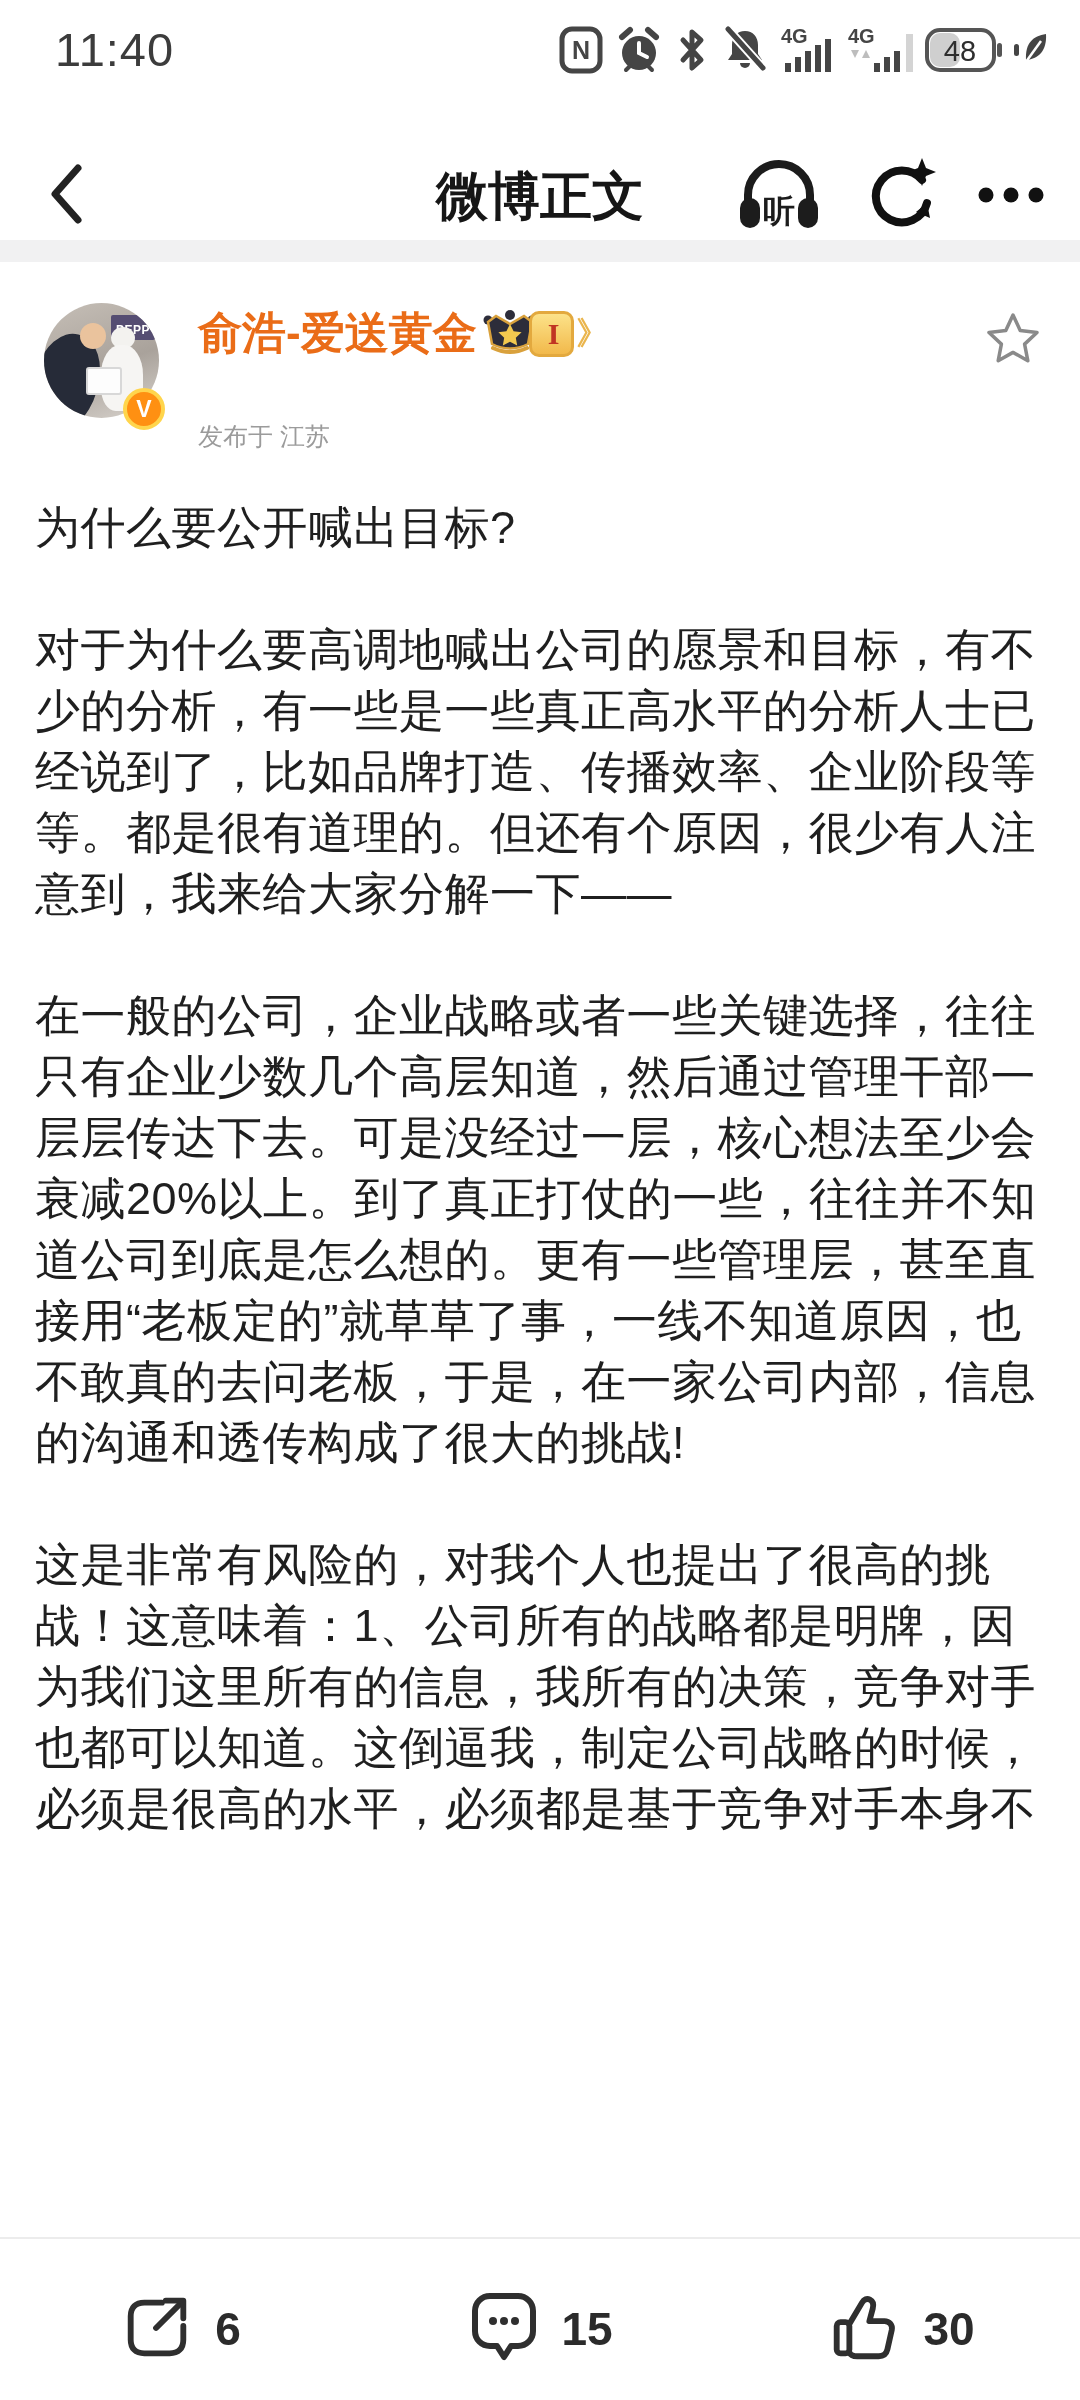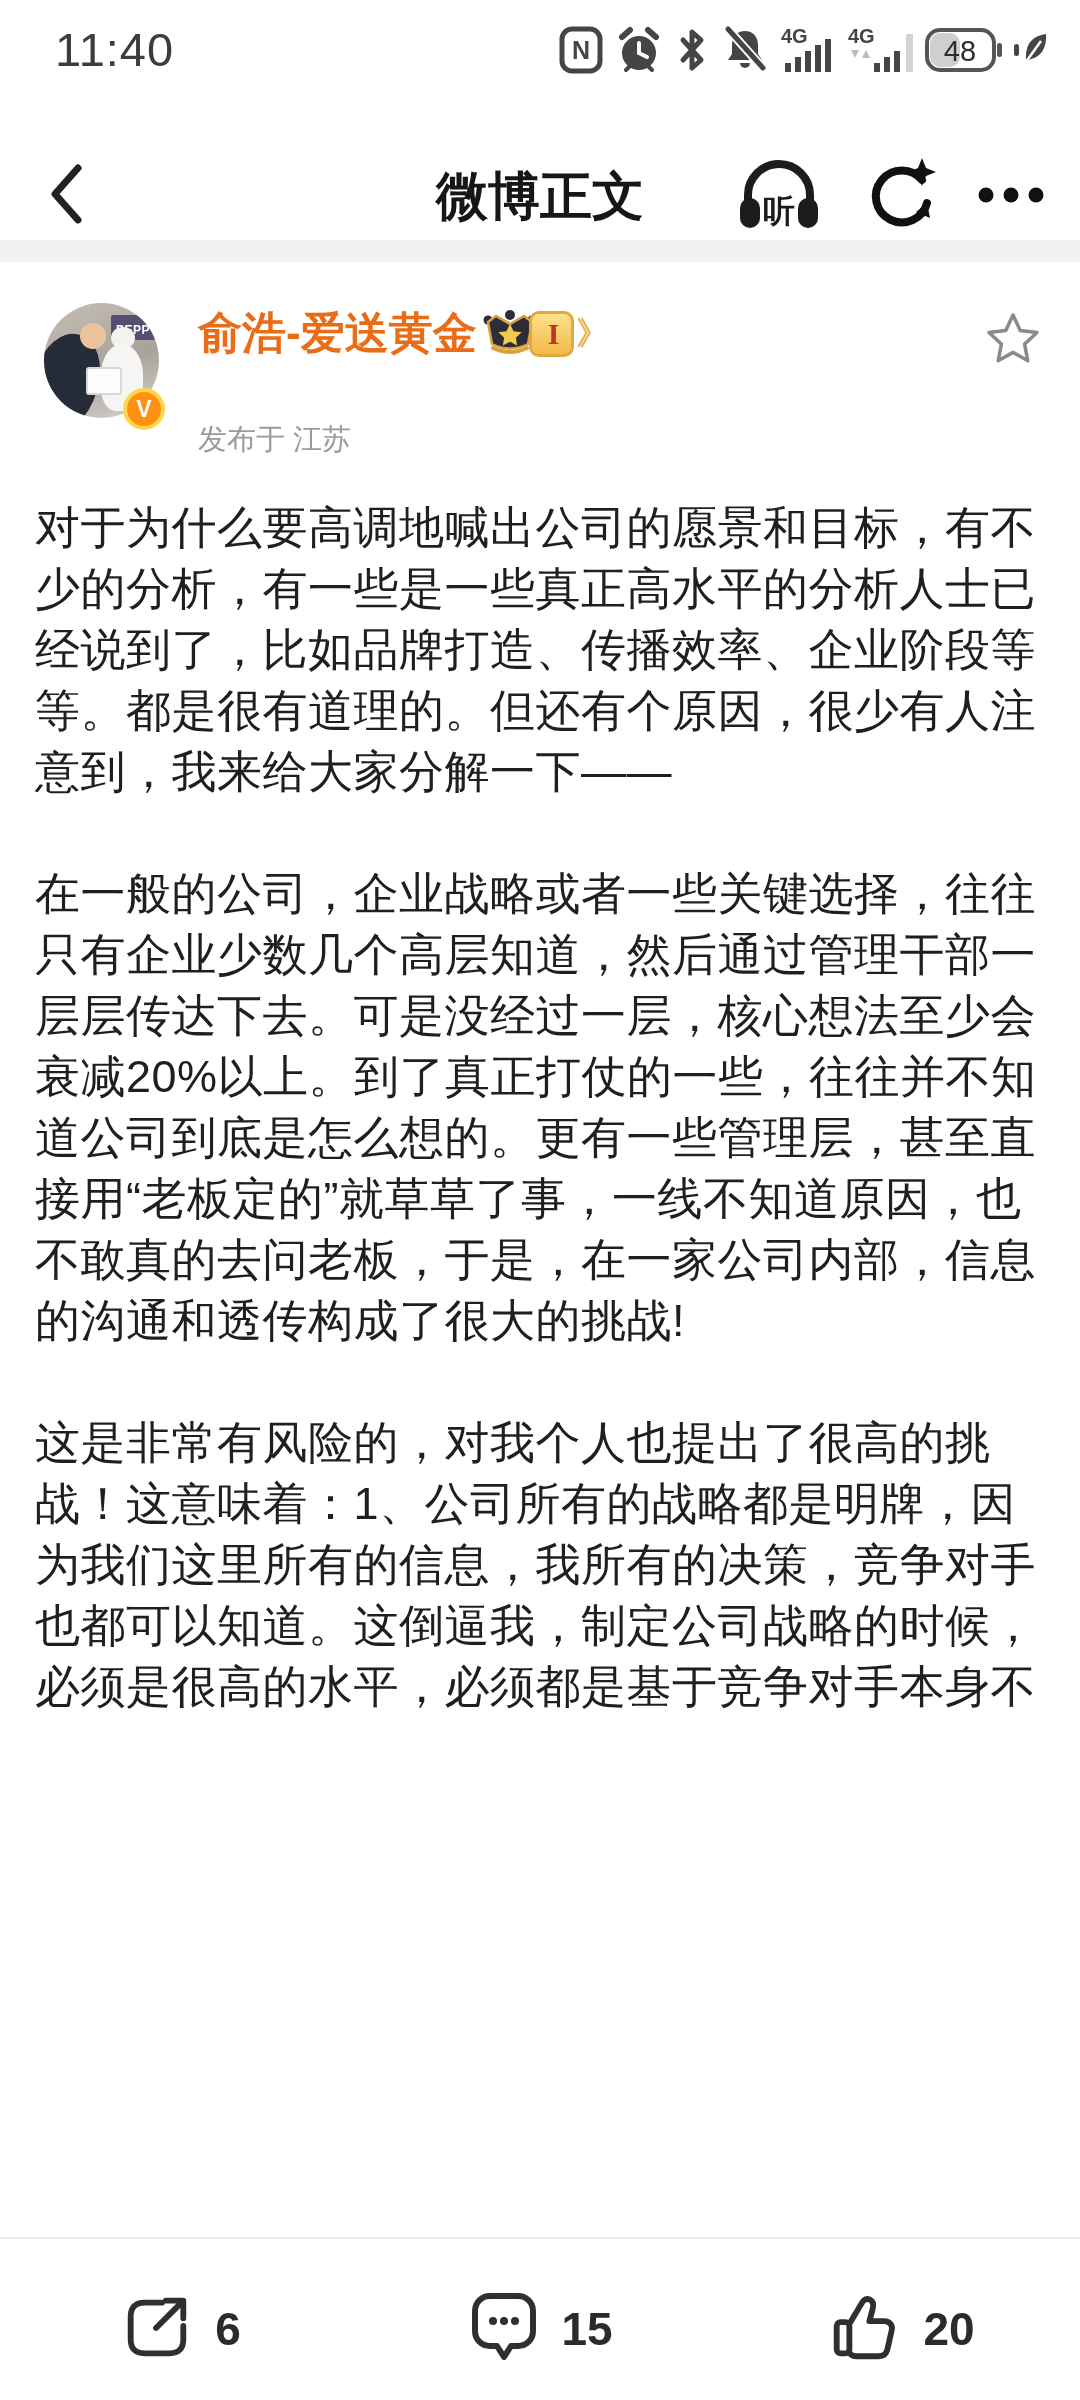--- a/index.html
+++ b/index.html
@@ -39,21 +39,21 @@
   .vip-badges{display:flex;align-items:center;}
   .vip-banner{height:40px;margin-left:-10px;padding:0 12px 0 16px;border:3px solid #e3a93e;border-radius:10px;
               background:linear-gradient(180deg,#fce289,#f2b94b);display:flex;align-items:center;}
   .vip-i{font-family:"Liberation Serif","DejaVu Serif",serif;font-size:30px;font-weight:700;color:#c03423;}
   .vip-chevron{color:#eab54d;font-size:32px;font-weight:700;margin-left:2px;letter-spacing:-6px;}
 
   .star-btn{position:absolute;left:986px;top:312px;cursor:pointer;}
 
   .meta1{position:absolute;left:198px;top:370px;font-size:36px;color:#9b9b9b;white-space:nowrap;}
   .meta-src{color:#54719b;}
-  .meta2{position:absolute;left:198px;top:420px;font-size:29px;color:#9b9b9b;white-space:nowrap;}
+  .meta2{position:absolute;left:198px;top:420px;font-size:25px;color:#9b9b9b;white-space:nowrap;}
 
   
   .article{position:absolute;left:0;top:497px;width:1080px;height:1740px;box-sizing:border-box;
            padding:0 35px;overflow:hidden;font-size:45px;line-height:61px;color:#1f1f1f;letter-spacing:0.5px;}
   .article p{margin:0 0 61px 0;}
 
   
   .bottom-bar{position:absolute;left:0;top:2237px;width:1080px;height:161px;background:#fff;
               border-top:2px solid #ececec;display:flex;}
   .bb-group{flex:1;display:flex;align-items:center;justify-content:center;gap:20px;height:124px;margin-top:28px;cursor:pointer;}
@@ -202,20 +202,21 @@
 
   <span class="star-btn">
     <svg width="54" height="52" viewBox="0 0 54 52">
       <path d="M27 3 l7.2 15.4 16.8 2.1 -12.4 11.6 3.2 16.6 -14.8-8.3 -14.8 8.3 3.2-16.6 L3 20.5 l16.8-2.1z" fill="none" stroke="#8a8a8a" stroke-width="3.5" stroke-linejoin="round"></path>
     </svg>
   </span>
 
   <div class="meta2">发布于 江苏</div>
 
   <div class="article">
+    <p>为什么要公开喊出目标?</p>
     <p>对于为什么要高调地喊出公司的愿景和目标，有不少的分析，有一些是一些真正高水平的分析人士已经说到了，比如品牌打造、传播效率、企业阶段等等。都是很有道理的。但还有个原因，很少有人注意到，我来给大家分解一下——</p>
     <p>在一般的公司，企业战略或者一些关键选择，往往只有企业少数几个高层知道，然后通过管理干部一层层传达下去。可是没经过一层，核心想法至少会衰减20%以上。到了真正打仗的一些，往往并不知道公司到底是怎么想的。更有一些管理层，甚至直接用“老板定的”就草草了事，一线不知道原因，也不敢真的去问老板，于是，在一家公司内部，信息的沟通和透传构成了很大的挑战!</p>
     <p>这是非常有风险的，对我个人也提出了很高的挑战！这意味着：1、公司所有的战略都是明牌，因为我们这里所有的信息，我所有的决策，竞争对手也都可以知道。这倒逼我，制定公司战略的时候，必须是很高的水平，必须都是基于竞争对手本身不</p>
   </div>
 
   <div class="bottom-bar">
     <div class="bb-group">
       <span>
         <svg width="76" height="76" viewBox="0 0 78 78">
           <path d="M44 14 H26 C17 14 12 19 12 28 v24 c0 9 5 14 14 14 h26 c9 0 14-5 14-14 V38" fill="none" stroke="#2f2f2f" stroke-width="6" stroke-linecap="round"></path>
@@ -236,17 +237,17 @@
       </span>
       <span class="bb-count">15</span>
     </div>
     <div class="bb-group">
       <span>
         <svg width="78" height="78" viewBox="0 0 80 78">
           <path d="M25 36 L38 14 c2-3.5 5-4.5 8-3 3.2 1.6 4 5 3 9 l-3.5 13 H61 c5 0 8.5 4 7.5 9 l-4.5 20 c-1 4.5-4.5 7-9 7 H33 c-4 0-7-1.5-8-4" fill="none" stroke="#2f2f2f" stroke-width="6" stroke-linecap="round" stroke-linejoin="round"></path>
           <rect x="12" y="34" width="13" height="32" rx="4" fill="none" stroke="#2f2f2f" stroke-width="6"></rect>
         </svg>
       </span>
-      <span class="bb-count">20</span>
+      <span class="bb-count">30</span>
     </div>
   </div>
 
 </div>
 
 </body></html>

